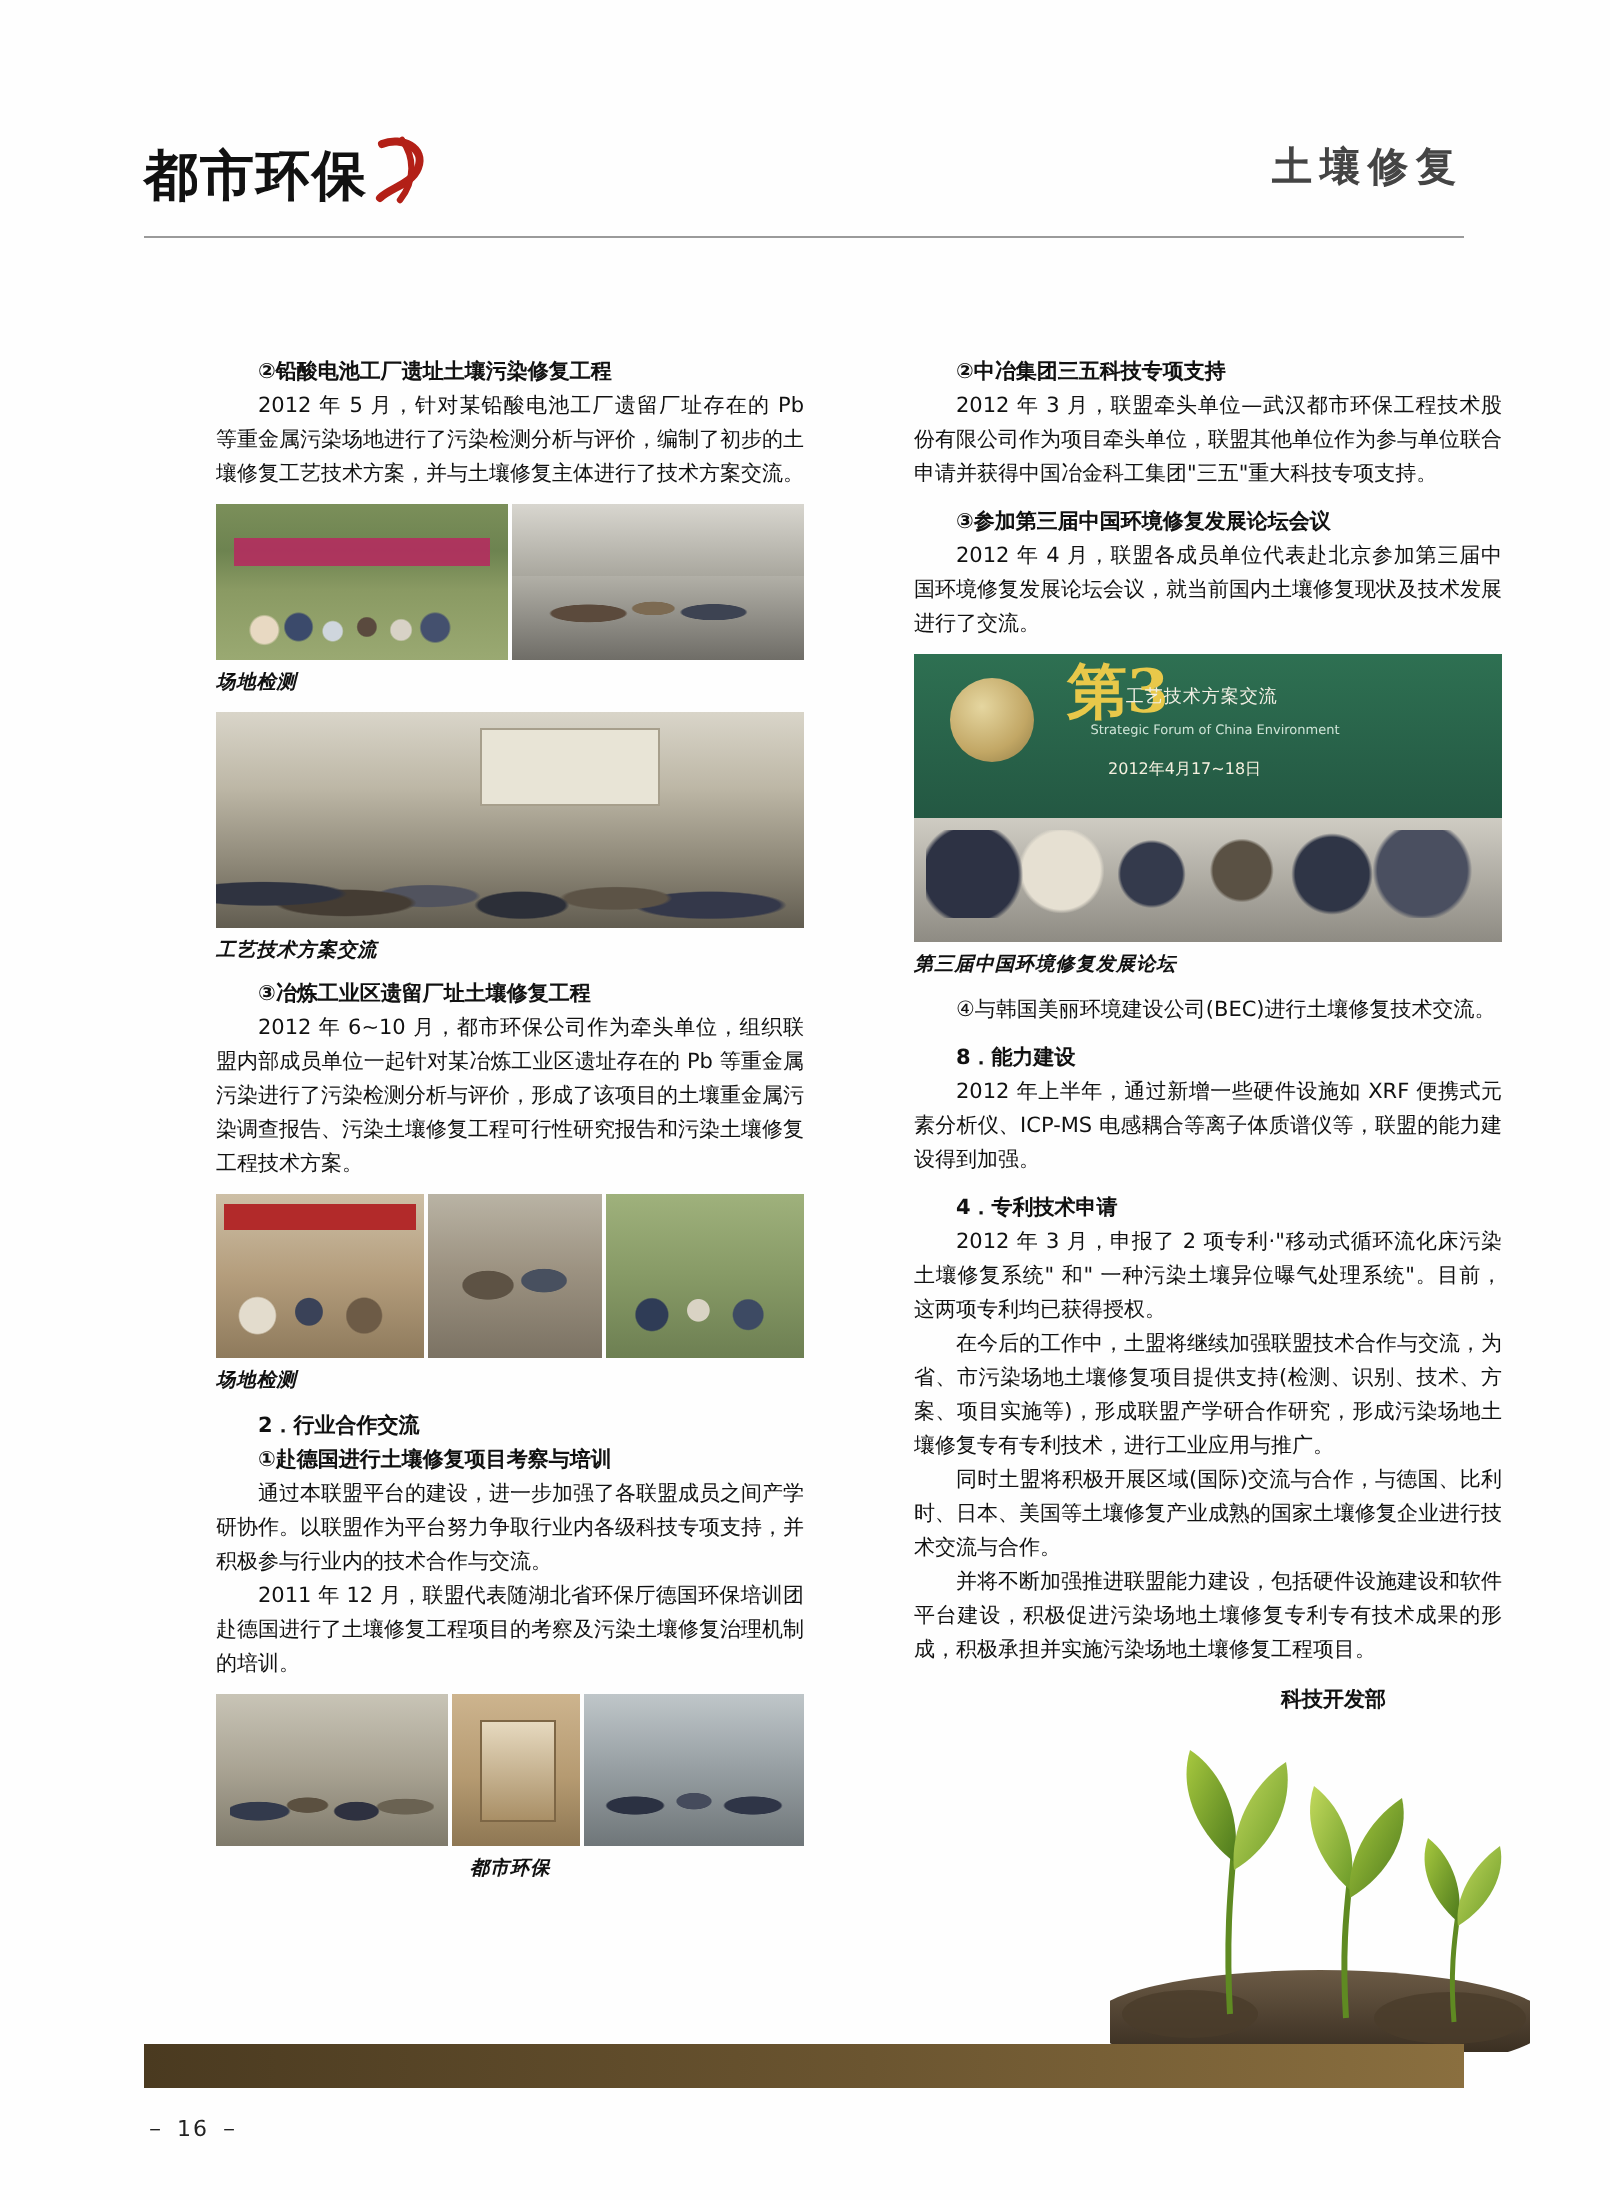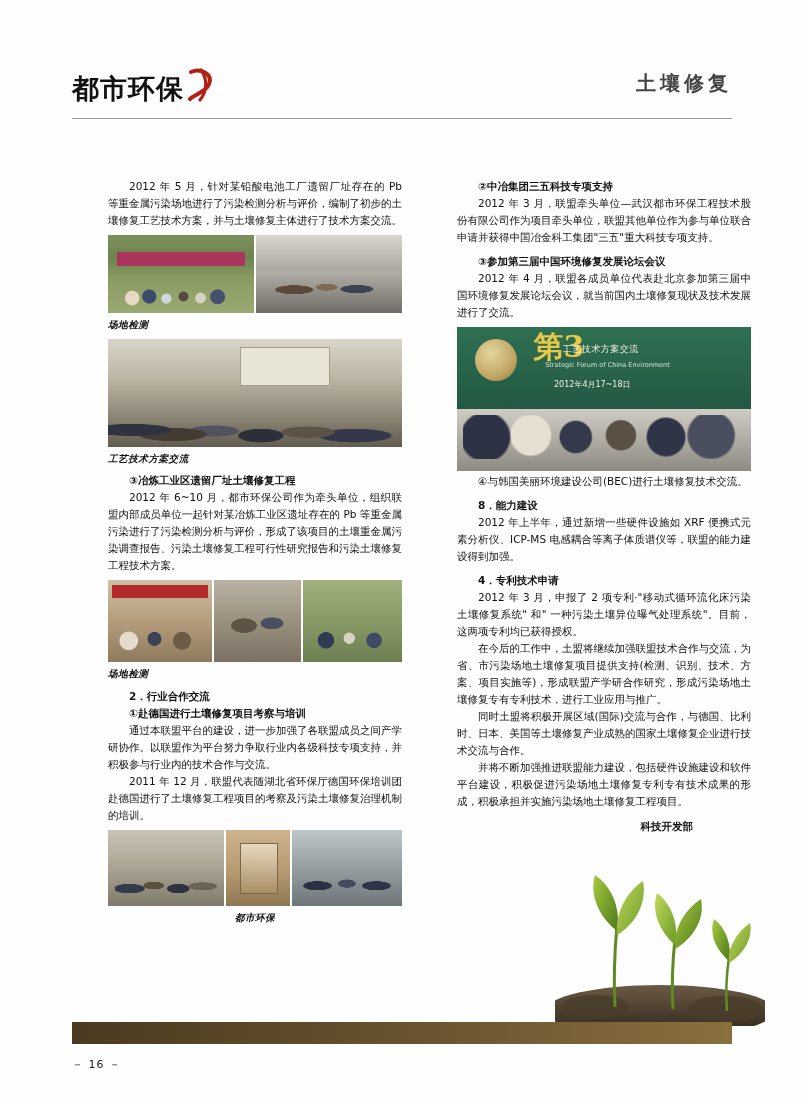--- a/index.html
+++ b/index.html
@@ -349,20 +349,21 @@
           <path d="M14 2 C 20 10, 21 22, 13 32" fill="none" stroke="#b32017" stroke-width="3.2" stroke-linecap="round"></path>
         </svg>
       </span>
     </div>
     <div class="header-title">土壤修复</div>
   </div>
   <div class="header-rule"></div>
 
   <div class="col col-left">
 
+    <p class="ind sec-title">②铅酸电池工厂遗址土壤污染修复工程</p>
     <p class="ind">2012 年 5 月，针对某铅酸电池工厂遗留厂址存在的 Pb 等重金属污染场地进行了污染检测分析与评价，编制了初步的土壤修复工艺技术方案，并与土壤修复主体进行了技术方案交流。</p>
 
     <div class="figure">
       <div class="photo-row">
         <div class="photo ph-a"></div>
         <div class="photo ph-b"></div>
       </div>
     </div>
     <div class="fig-caption">场地检测</div>
 
@@ -412,20 +413,21 @@
         <div class="banner">
           <div class="globe"></div>
           <div class="b5">第3</div>
           <div class="btxt">工艺技术方案交流</div>
           <div class="bsub">Strategic Forum of China Environment</div>
           <div class="bdate">2012年4月17~18日</div>
         </div>
         <div class="stage"></div>
       </div>
     </div>
+    <div class="fig-caption">第三届中国环境修复发展论坛</div>
 
     <p class="ind">④与韩国美丽环境建设公司(BEC)进行土壤修复技术交流。</p>
 
     <p class="ind sec-title gap">8．能力建设</p>
     <p class="ind">2012 年上半年，通过新增一些硬件设施如 XRF 便携式元素分析仪、ICP-MS 电感耦合等离子体质谱仪等，联盟的能力建设得到加强。</p>
 
     <p class="ind sec-title gap">4．专利技术申请</p>
     <p class="ind">2012 年 3 月，申报了 2 项专利·"移动式循环流化床污染土壤修复系统" 和" 一种污染土壤异位曝气处理系统"。目前，这两项专利均已获得授权。</p>
     <p class="ind">在今后的工作中，土盟将继续加强联盟技术合作与交流，为省、市污染场地土壤修复项目提供支持(检测、识别、技术、方案、项目实施等)，形成联盟产学研合作研究，形成污染场地土壤修复专有专利技术，进行工业应用与推广。</p>
     <p class="ind">同时土盟将积极开展区域(国际)交流与合作，与德国、比利时、日本、美国等土壤修复产业成熟的国家土壤修复企业进行技术交流与合作。</p>

